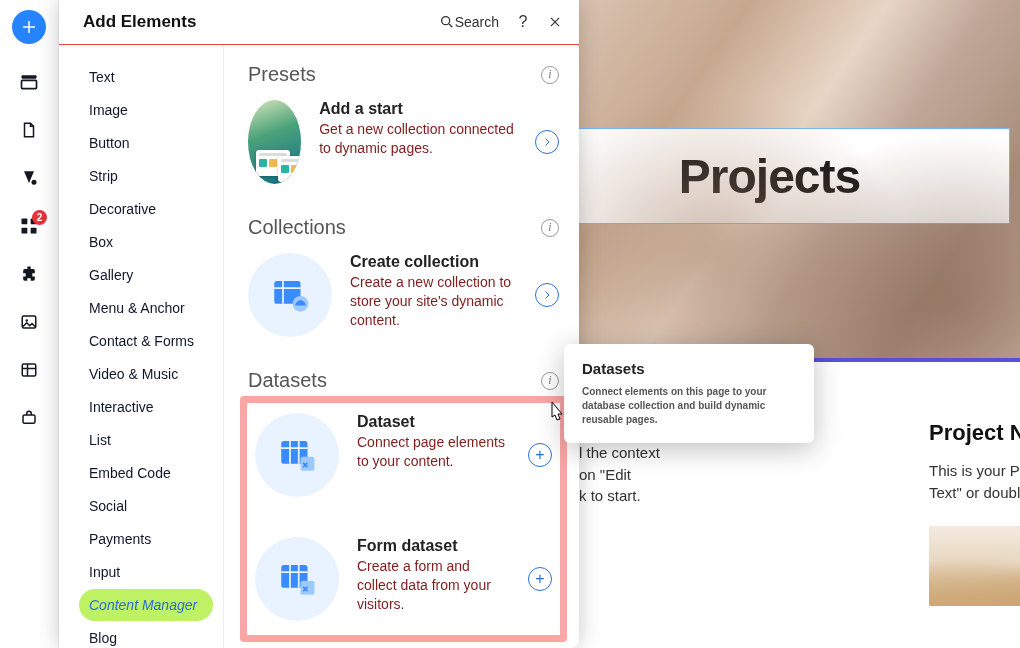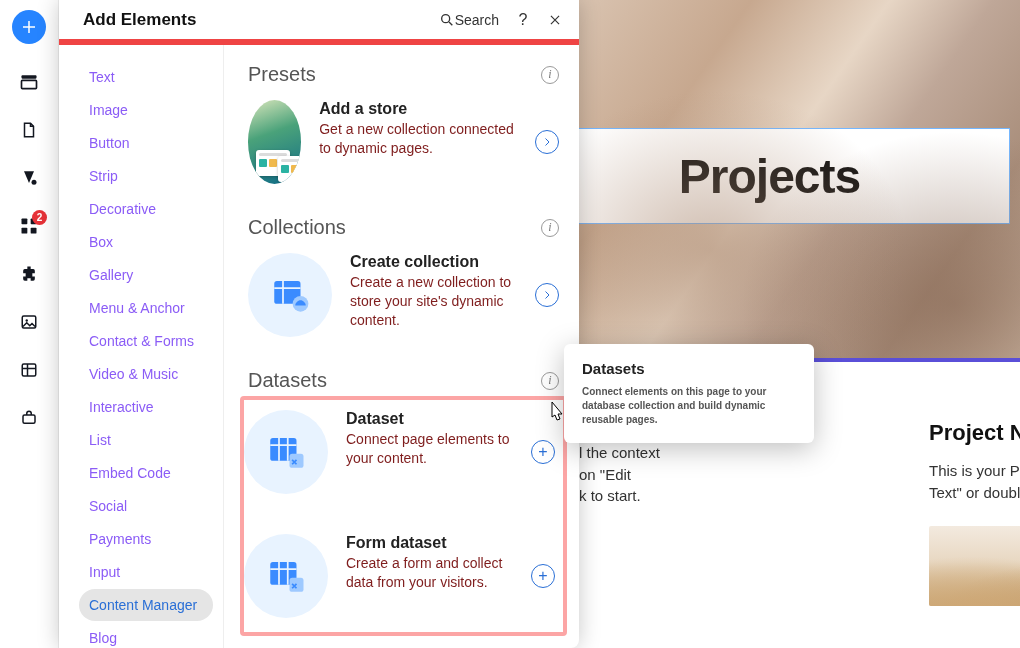--- a/index.html
+++ b/index.html
@@ -7,44 +7,44 @@
 
   
   .rail{position:absolute;left:0;top:0;width:59px;height:648px;background:#fff;border-right:1px solid #f0f0f0;display:flex;flex-direction:column;align-items:center;padding-top:10px;gap:28px;}
   .rail .plus{width:34px;height:34px;border-radius:50%;background:#2684ff;display:flex;align-items:center;justify-content:center;color:#fff;flex:0 0 auto;}
   .rail-icon{width:20px;height:20px;color:#131720;display:flex;align-items:center;justify-content:center;position:relative;}
   .badge{position:absolute;top:-6px;right:-8px;background:#e63238;color:#fff;font-size:10px;width:15px;height:15px;border-radius:50%;display:flex;align-items:center;justify-content:center;font-weight:600;}
 
   
   .panel{position:absolute;left:59px;top:0;width:520px;height:648px;background:#fff;display:flex;box-shadow:0 0 22px rgba(0,0,0,.22);border-radius:0 0 8px 0;}
   
-  .panel-header{position:absolute;left:0;top:0;right:0;height:45px;display:flex;align-items:center;padding:0 16px 0 24px;border-bottom:6px solid #ef4444;}
+  .panel-header{position:absolute;left:0;top:0;right:0;height:45px;display:flex;align-items:center;padding:0 16px 0 24px;border-bottom:1px solid #ef4444;}
   .panel-title{font-size:17px;font-weight:600;color:#111;}
   .hdr-right{margin-left:auto;display:flex;align-items:center;gap:16px;color:#333;font-size:14px;}
   .search-btn{display:flex;align-items:center;cursor:pointer;}
   .hdr-ico{width:16px;height:16px;display:flex;align-items:center;justify-content:center;}
 
   
   .cats{position:absolute;left:0;top:45px;width:165px;bottom:0;border-right:1px solid #eee;padding:16px 10px 0 20px;overflow:hidden;}
-  .cat{font-size:14px;color:#8b5cf6;padding:8px 10px;border-radius:20px;cursor:pointer;white-space:nowrap;margin-bottom:1px;}
-  .cat.active{background:#e5e5e5;color:#2a6fd6;}
+  .cat{font-size:14px;color:#0f172a;padding:8px 10px;border-radius:20px;cursor:pointer;white-space:nowrap;margin-bottom:1px;}
+  .cat.active{background:#bef264;color:#2a6fd6;font-style:italic;}
 
   
   .groups{position:absolute;left:165px;top:45px;right:0;bottom:0;padding:18px 20px 0 24px;overflow:hidden;}
   .grp-head{display:flex;align-items:center;justify-content:space-between;margin-bottom:14px;}
   .grp-head h4{font-size:20px;font-weight:400;color:#555;}
   .info-ico{width:18px;height:18px;border:1px solid #9a9a9a;border-radius:50%;display:flex;align-items:center;justify-content:center;color:#7a7a7a;font-family:Georgia,serif;font-size:12px;font-style:italic;cursor:pointer;}
   .card{display:flex;align-items:flex-start;gap:18px;margin-bottom:32px;}
   .card .thumb{flex:0 0 84px;width:84px;height:84px;border-radius:50%;background:#e8f3ff;display:flex;align-items:center;justify-content:center;overflow:hidden;}
   .card .txt{flex:1 1 auto;}
   .card h5{font-size:16px;font-weight:700;color:#222;margin-bottom:2px;}
   .card p{font-size:14px;color:#7f1d1d;line-height:1.35;}
   .arrow-btn{flex:0 0 24px;width:24px;height:24px;border:1px solid #2a6fd6;border-radius:50%;display:flex;align-items:center;justify-content:center;color:#2a6fd6;align-self:center;cursor:pointer;}
   .plus-btn{flex:0 0 24px;width:24px;height:24px;border:1px solid #2a6fd6;border-radius:50%;display:flex;align-items:center;justify-content:center;color:#2a6fd6;align-self:center;font-size:16px;line-height:1;cursor:pointer;}
-  .highlight{border:4px solid #fca5a5;border-radius:4px;padding:10px 8px 10px 0;margin:-10px -8px 16px -8px;}
+  .highlight{border:7px solid #fca5a5;border-radius:4px;padding:10px 8px 10px 8px;margin:-10px -8px 16px -8px;}
   .space{height:8px;}
 
   
   .db-ico{width:42px;height:42px;}
 
   
   .preset-thumb{position:relative;width:84px;height:84px;border-radius:50%;overflow:hidden;background:linear-gradient(160deg,#d9e6bb 0%,#4aa27a 40%,#0f6a87 100%);}
   .preset-thumb .mini{position:absolute;width:34px;height:26px;background:#fff;border-radius:3px;box-shadow:0 1px 3px rgba(0,0,0,.25);}
   .preset-thumb .mini.a{left:8px;bottom:8px;}
   .preset-thumb .mini.b{left:30px;bottom:2px;}
@@ -222,21 +222,21 @@
         <div class="mini b">
             <div class="bar"></div>
             <div class="row">
               <span class="c1"></span>
               <span class="c2"></span>
               <span class="c3"></span>
             </div>
           </div>
       </div>
       <div class="txt">
-        <h5>Add a store</h5>
+        <h5>Add a start</h5>
         <p>Get a new collection connected to dynamic pages.</p>
       </div>
       <span class="arrow-btn">
         <svg viewBox="0 0 24 24" width="12" height="12">
             <path d="M9 5l7 7-7 7" fill="none" stroke="currentColor" stroke-width="2"></path>
           </svg>
       </span>
     </div>
 
     <div class="grp-head">

